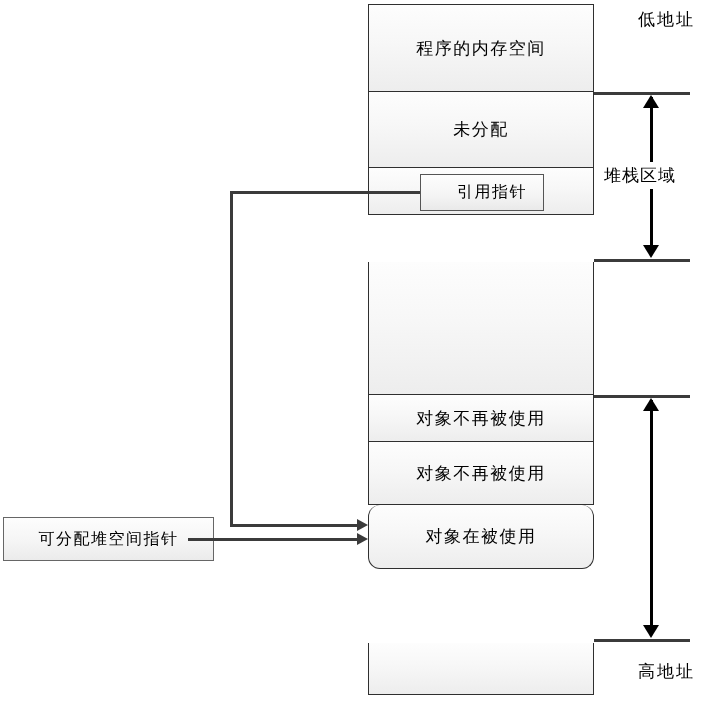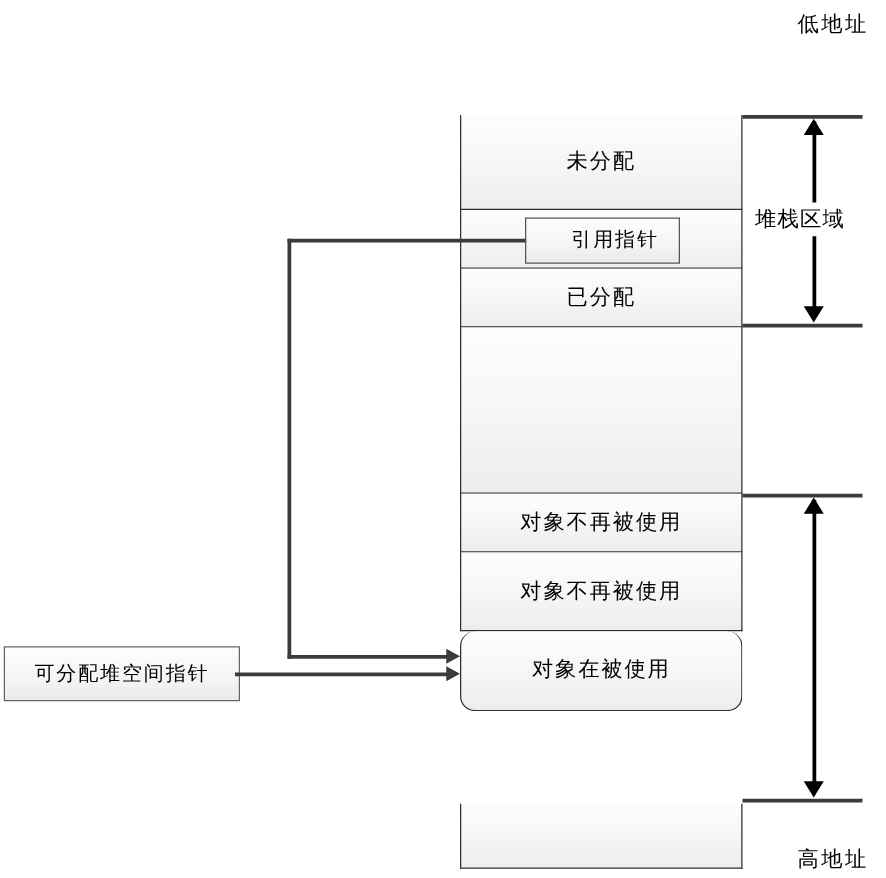--- a/index.html
+++ b/index.html
@@ -63,21 +63,21 @@
     white-space: nowrap;
     z-index: 5;
     padding-left: 20px;
   }
 
   
   .side-box {
     position: absolute;
     left: 3px;
     top: 517px;
-    width: 189px;
+    width: 211px;
     height: 44px;
     box-sizing: border-box;
     border: 1px solid #666666;
     background: linear-gradient(to bottom, #fdfdfd 0%, #f5f5f5 55%, #ebebeb 100%);
     display: flex;
     align-items: center;
     justify-content: center;
     font-size: 16px;
     letter-spacing: 1.5px;
     color: #000;
@@ -139,32 +139,32 @@
     white-space: nowrap;
     background: #ffffff;
     padding: 2px 0;
   }
 </style>
 </head>
 <body>
 
 <div id="canvas">
 
+  <div class="mem-block" style="top:4px; height:88px;">
+    <span class="mem-label">程序的内存空间</span>
+  </div>
 
   <div class="mem-block no-top" style="top:92px; height:76px;justify-content:center;">
     <span class="mem-label">未分配</span>
   </div>
 
   <div class="mem-block no-top" style="top:168px; height:47px;">
     <span class="mem-label"></span>
   </div>
 
-  <div class="mem-block no-top" style="top:215px; height:47px;">
-    <span class="mem-label">已分配</span>
-  </div>
 
   <div class="mem-block no-top" style="top:262px; height:133px;">
     <span class="mem-label"></span>
   </div>
 
   <div class="mem-block no-top" style="top:395px; height:47px;">
     <span class="mem-label">对象不再被使用</span>
   </div>
 
   <div class="mem-block no-top" style="top:442px; height:63px;">
@@ -192,21 +192,21 @@
 
   <div class="conn v-line" style="left:230px; top:191px; height:336px;"></div>
 
   <div class="conn h-line" style="left:230px; top:524px; width:132px;"></div>
   <div class="arrow-right" style="left:357px; top:519px;"></div>
 
   <div class="conn h-line" style="left:188px; top:538px; width:174px;"></div>
   <div class="arrow-right" style="left:357px; top:533px;"></div>
 
   <div class="addr-label" style="left:613px; top:8px;">低地址</div>
-  <div class="addr-label" style="left:613px; top:676px;">高地址</div>
+  <div class="addr-label" style="left:613px; top:660px;">高地址</div>
 
   <div class="tick" style="top:92px;"></div>
   <div class="tick" style="top:259px;"></div>
   <div class="region-arrow" style="top:97px; height:157px;"></div>
   <div class="arrow-up" style="left:643px; top:95px;"></div>
   <div class="arrow-dn" style="left:643px; top:245px;"></div>
   <div class="region-label" style="left:604px; top:162px;">堆栈区域</div>
 
   <div class="tick" style="top:395px;"></div>
   <div class="tick" style="top:639px;"></div>

